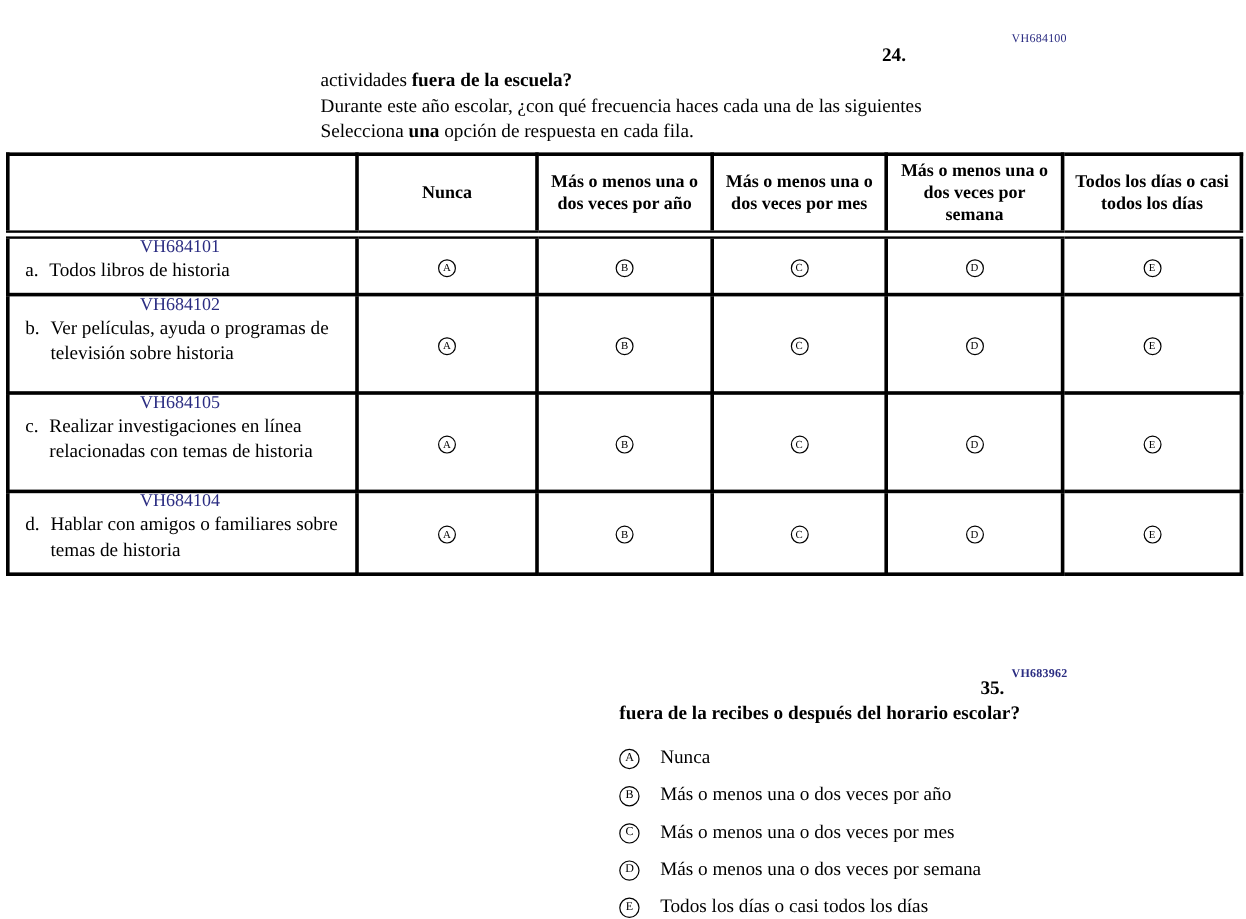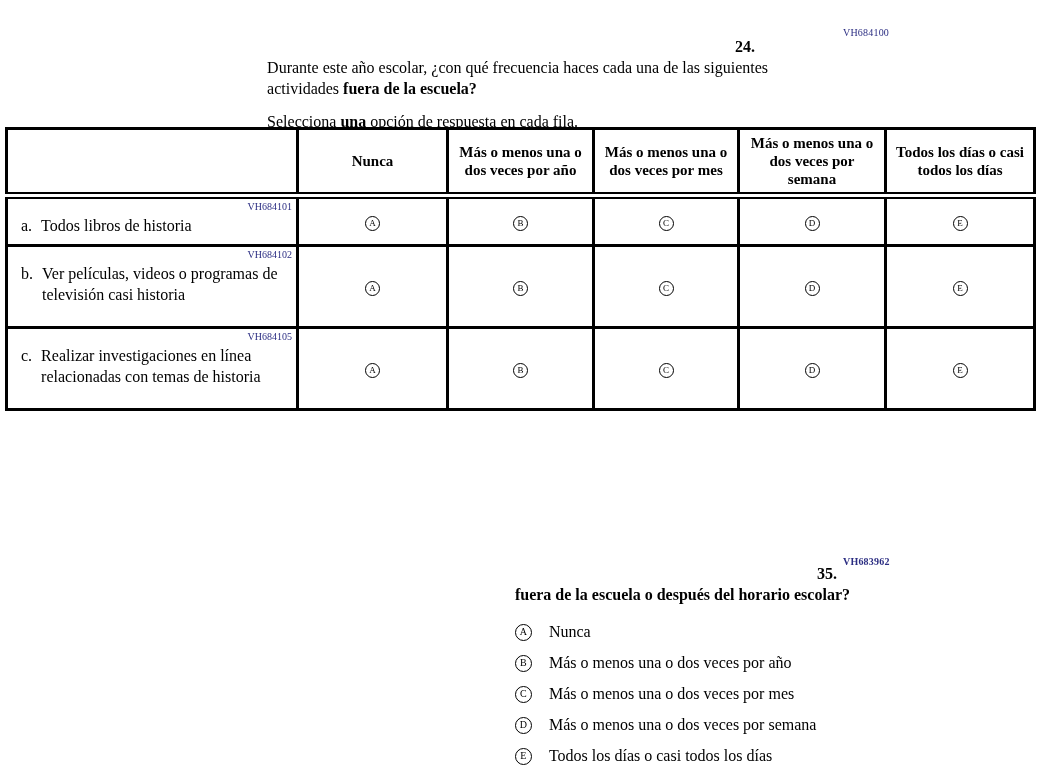--- a/index.html
+++ b/index.html
@@ -28,21 +28,21 @@
   .qnum {
     font-weight: bold;
     font-size: 16px;
     line-height: 21px;
     width: 33px;
     flex: none;
   }
   .qbody { font-size: 16px; line-height: 21px; }
   .qline { white-space: nowrap; }
   .bold { font-weight: bold; }
-  .instruction { margin-top: 12px; }
+  .instruction { }
 
   table.grid {
     position: absolute;
     left: 5px; top: 127px;
     width: 1028px;
     border-collapse: collapse;
     table-layout: fixed;
     background: #fff;
   }
   .grid th, .grid td { border: 3px solid #000; }
@@ -54,22 +54,22 @@
     text-align: center;
     vertical-align: middle;
     padding: 4px 5px;
   }
   .grid td { border-top: 2px solid #000; }
   .grid td.stem-cell {
     vertical-align: top;
     padding: 0;
   }
   .cell-code {
-    text-align: right;
-    font-size: 10px;
+    text-align: center;
+    font-size: 15px;
     line-height: 11px;
     color: #2b2d82;
     padding: 2px 4px 0 0;
   }
   .stem {
     display: flex;
     gap: 9px;
     font-size: 16px;
     line-height: 21px;
     padding: 3px 6px 8px 13px;
@@ -102,22 +102,22 @@
   .opt .bubble { width: 17px; height: 17px; font-size: 10px; flex: none; }
 </style>
 </head>
 <body>
 
 <div class="vhcode" style="left:843px; top:27px;font-family:Liberation Serif, serif;">VH684100</div>
 
 <div class="question" style="left:88px; top:36px; width:680px;">
   <div class="qnum">24.</div>
   <div class="qbody">
+    <div class="qline"><span>actividades </span><span class="bold">fuera de la escuela?</span></div>
     <div class="qline">Durante este año escolar, ¿con qué frecuencia haces cada una de las siguientes</div>
-    <div class="qline"><span>actividades </span><span class="bold">fuera de la escuela?</span></div>
     <div class="instruction"><span>Selecciona </span><span class="bold">una</span><span> opción de respuesta en cada fila.</span></div>
   </div>
 </div>
 
 <table class="grid">
   <colgroup>
     <col style="width:291px">
       <col style="width:150px">
       <col style="width:146px">
     <col style="width:145px">
@@ -147,21 +147,21 @@
     <td class="bubble-cell"><span class="bubble">C</span></td>
     <td class="bubble-cell"><span class="bubble">D</span></td>
     <td class="bubble-cell"><span class="bubble">E</span></td>
   </tr>
 
   <tr style="height:82px">
     <td class="stem-cell">
       <div class="cell-code">VH684102</div>
       <div class="stem">
         <span class="stem-letter">b.</span>
-        <span>Ver películas, videos o programas de televisión casi historia</span>
+        <span>Ver películas, ayuda o programas de televisión sobre historia</span>
       </div>
     </td>
     <td class="bubble-cell"><span class="bubble">A</span></td>
     <td class="bubble-cell"><span class="bubble">B</span></td>
     <td class="bubble-cell"><span class="bubble">C</span></td>
     <td class="bubble-cell"><span class="bubble">D</span></td>
     <td class="bubble-cell"><span class="bubble">E</span></td>
   </tr>
 
   <tr style="height:82px">
@@ -172,29 +172,43 @@
         <span>Realizar investigaciones en línea relacionadas con temas de historia</span>
       </div>
     </td>
     <td class="bubble-cell"><span class="bubble">A</span></td>
     <td class="bubble-cell"><span class="bubble">B</span></td>
     <td class="bubble-cell"><span class="bubble">C</span></td>
     <td class="bubble-cell"><span class="bubble">D</span></td>
     <td class="bubble-cell"><span class="bubble">E</span></td>
   </tr>
 
+  <tr style="height:62px">
+    <td class="stem-cell">
+      <div class="cell-code">VH684104</div>
+      <div class="stem">
+        <span class="stem-letter">d.</span>
+        <span>Hablar con amigos o familiares sobre temas de historia</span>
+      </div>
+    </td>
+    <td class="bubble-cell"><span class="bubble">A</span></td>
+    <td class="bubble-cell"><span class="bubble">B</span></td>
+    <td class="bubble-cell"><span class="bubble">C</span></td>
+    <td class="bubble-cell"><span class="bubble">D</span></td>
+    <td class="bubble-cell"><span class="bubble">E</span></td>
+  </tr>
 </tbody>
   </table>
 
 <div class="vhcode" style="left:843px; top:556px;font-weight:bold;">VH683962</div>
 
 <div class="question" style="left:90px; top:563px; width:760px;">
   <div class="qnum">35.</div>
   <div class="qbody">
-    <div class="qline bold">fuera de la escuela o después del horario escolar?</div>
+    <div class="qline bold">fuera de la recibes o después del horario escolar?</div>
     <div class="options">
       <div class="opt">
         <span class="bubble">A</span>
         <span>Nunca</span>
       </div>
       <div class="opt">
         <span class="bubble">B</span>
         <span>Más o menos una o dos veces por año</span>
       </div>
       <div class="opt">

